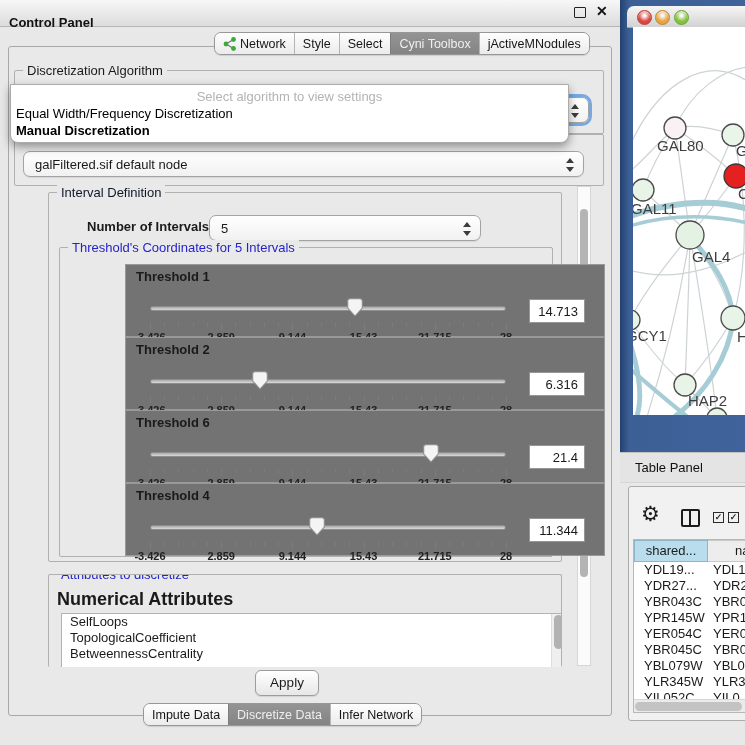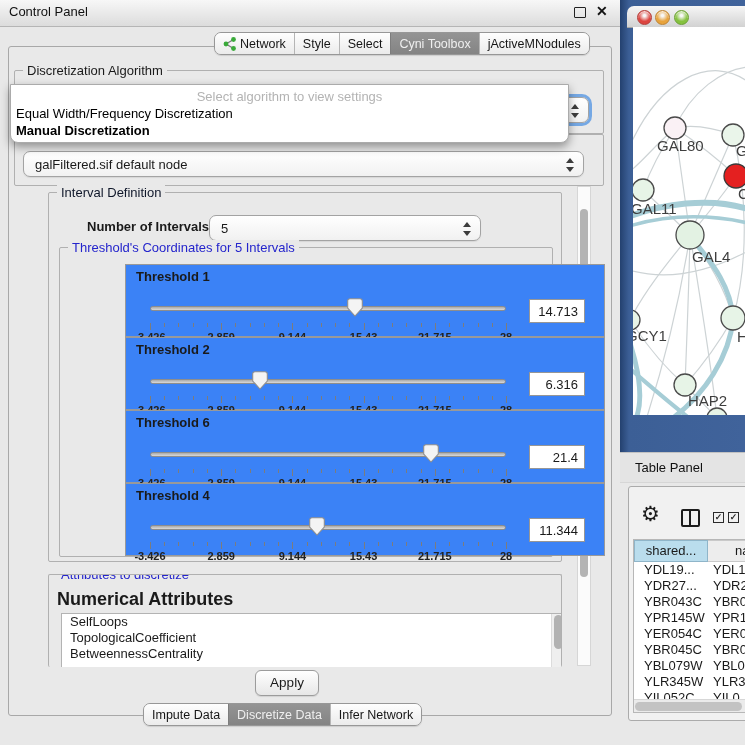--- a/index.html
+++ b/index.html
@@ -3,21 +3,21 @@
 <meta charset="utf-8">
 <style>
   html,body{margin:0;padding:0;}
   body{width:745px;height:745px;position:relative;overflow:hidden;background:#e8e8e8;
        font-family:"Liberation Sans",sans-serif;color:#1a1a1a;-webkit-font-smoothing:antialiased;}
   .abs{position:absolute;}
 
   
   .titlebar{left:0;top:0;width:620px;height:26px;background:linear-gradient(#f7f7f7,#dcdcdc);
             border-bottom:1px solid #b5b5b5;}
-  .titlebar .ttl{position:absolute;left:9px;top:4px;font-size:13px;color:#111;}
+  .titlebar .ttl{position:absolute;left:9px;top:15px;font-size:13px;color:#111;font-weight:bold;}
   .float-ic{position:absolute;left:574px;top:7px;width:10px;height:9px;border:1.6px solid #222;border-radius:1px;}
   .close-ic{position:absolute;left:596px;top:3px;font-size:14px;font-weight:bold;color:#111;}
 
   
   .segbar{display:inline-flex;border:1px solid #979797;border-radius:7px;overflow:hidden;height:21px;
           box-shadow:0 1px 1px rgba(0,0,0,.12);}
   .seg{display:flex;align-items:center;gap:4px;padding:0 8px;font-size:12.5px;
        background:linear-gradient(#fefefe,#ebebeb);border-left:1px solid #b5b5b5;white-space:nowrap;color:#161616;}
   .seg:first-child{border-left:none;}
   .seg.active{background:linear-gradient(#949494,#848484);color:#efefef;border-left-color:#7d7d7d;}
@@ -39,21 +39,21 @@
   .stepper .dn{position:absolute;bottom:1px;left:1px;width:0;height:0;border-left:4px solid transparent;border-right:4px solid transparent;border-top:5px solid #3c3c3c;}
 
   
   .popup{left:10px;top:84px;width:557px;height:57px;background:#fff;border:1px solid #ababab;
          border-radius:0 0 8px 8px;box-shadow:0 4px 10px rgba(0,0,0,.38);z-index:9;}
   .popup .ph{margin-top:3px;text-align:center;font-size:13px;color:#b3b3b3;line-height:17px;}
   .popup .opt{font-size:13px;line-height:17px;padding-left:5px;color:#000;}
   .popup .opt.sel{font-weight:bold;}
 
   
-  .tpanel{position:absolute;left:65px;width:478px;height:71px;border:1px solid #999;background:#3b82f6;overflow:visible;}
+  .tpanel{position:absolute;left:65px;width:478px;height:71px;border:1px solid #999;background:#737373;overflow:visible;}
   .t-label{position:absolute;left:10px;top:4px;font-size:13px;font-weight:bold;}
   .t-slider{position:absolute;left:24px;top:36px;width:356px;height:34px;}
   .t-track{position:absolute;left:0;top:5px;width:100%;height:5px;border-radius:3px;
            background:linear-gradient(#ababab,#d9d9d9);border:1px solid #8d8d8d;box-sizing:border-box;}
   .t-thumb{position:absolute;top:-3px;width:16px;height:19px;margin-left:-8px;}
   .t-ticks{position:absolute;left:0;top:22px;width:100%;height:8px;}
   .tick{position:absolute;top:0;width:1px;background:#7c7c7c;}
   .t-ticklabels{position:absolute;left:0;top:30px;width:100%;height:12px;}
   .tklbl{position:absolute;transform:translateX(-50%);font-size:11px;font-weight:bold;color:#222;white-space:nowrap;}
   .t-value{position:absolute;left:403px;top:34px;width:56px;height:24px;background:#fff;border:1px solid #969696;

